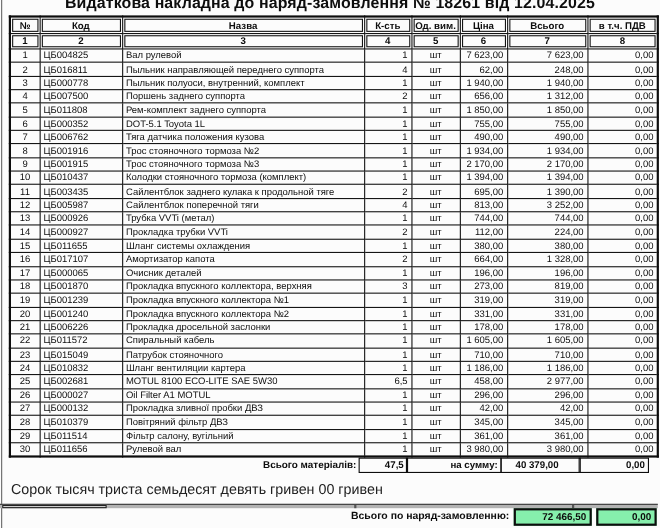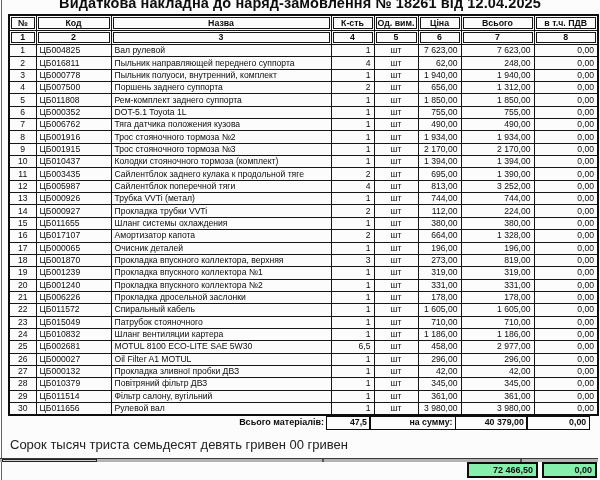--- a/index.html
+++ b/index.html
@@ -40,21 +40,21 @@
     padding-right:4px;color:#0d0d0d;
   }
   .tbox{
     box-sizing:border-box;border:1.6px solid #0d0d0d;height:14px;
     font-weight:bold;font-size:8.8px;line-height:11px;color:#0d0d0d;
     margin-left:-1.6px;
   }
   .tbox:first-of-type{margin-left:0;}
   .tb-qty{width:44.6px;text-align:right;padding-right:3px;}
   .tb-sum-label{width:87px;text-align:right;padding-right:3px;}
-  .tb-total{width:73px;text-align:right;padding-right:3px;}
+  .tb-total{width:73px;text-align:right;padding-right:19px;}
   .tb-vat{width:64px;text-align:right;padding-right:3px;}
   .amount-words{
     position:absolute;left:10px;top:437px;font-size:13px;color:#222;white-space:nowrap;
   }
   .collapsed-band{
     position:absolute;left:0;top:458px;width:598px;height:4px;
     background:#b3b3b3;border-top:1px solid #3a3a3a;box-sizing:border-box;
   }
   .band-leftbox{
     position:absolute;left:2px;top:0;width:95px;height:3px;
@@ -465,15 +465,16 @@
 
 <div class="amount-words">Сорок тысяч триста семьдесят девять гривен 00 гривен</div>
 
 <div class="collapsed-band">
   <div class="band-leftbox"></div>
   <div class="band-tick" style="left:322px"></div>
   <div class="band-tick" style="left:520px"></div>
 </div>
 
 <div class="grand-row">
+  <div class="grand-label">Всього по наряд-замовленню:</div>
   <div class="gbox gb-total">72 466,50</div>
   <div class="gbox gb-vat">0,00</div>
 </div>
 
 </body></html>

